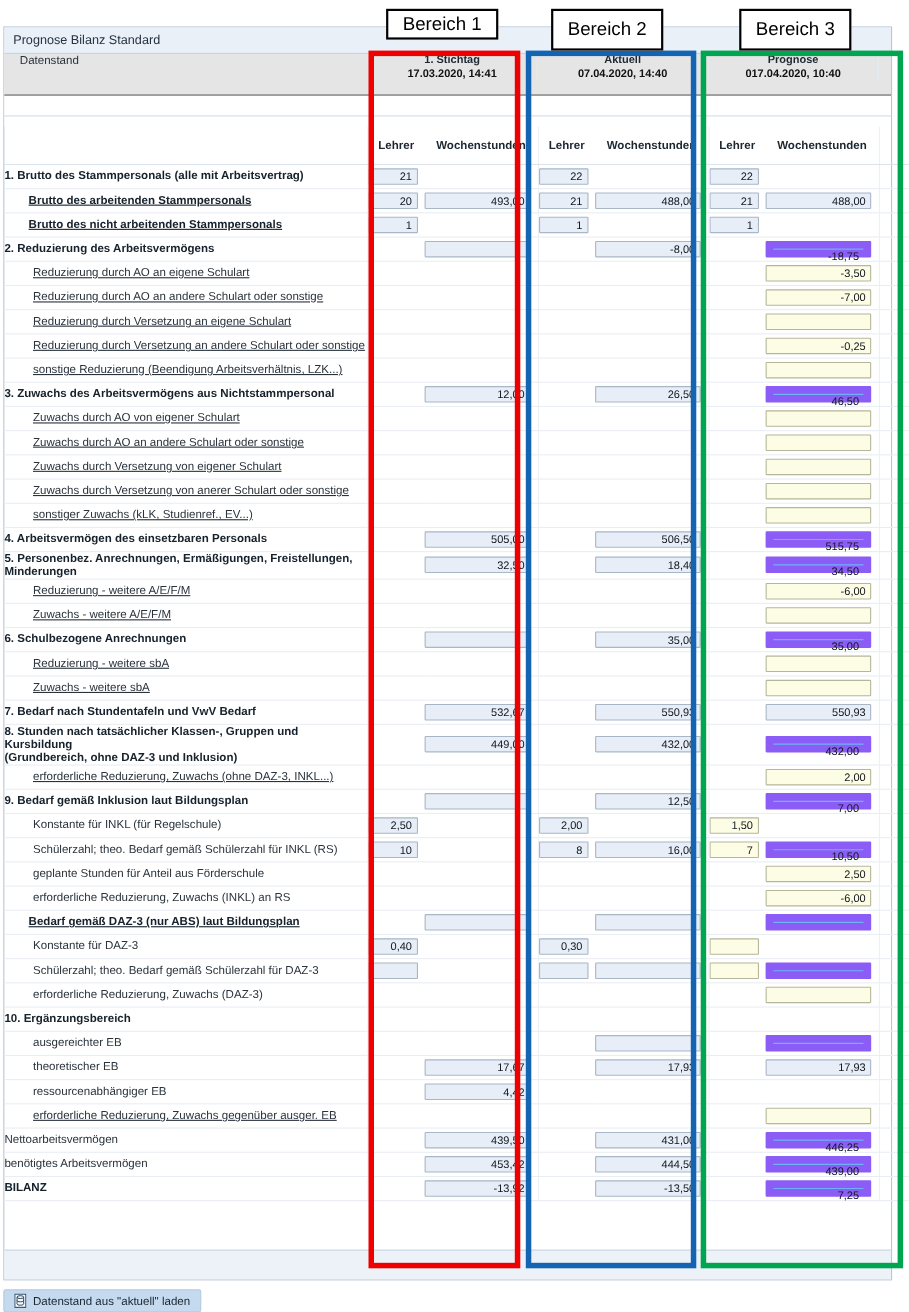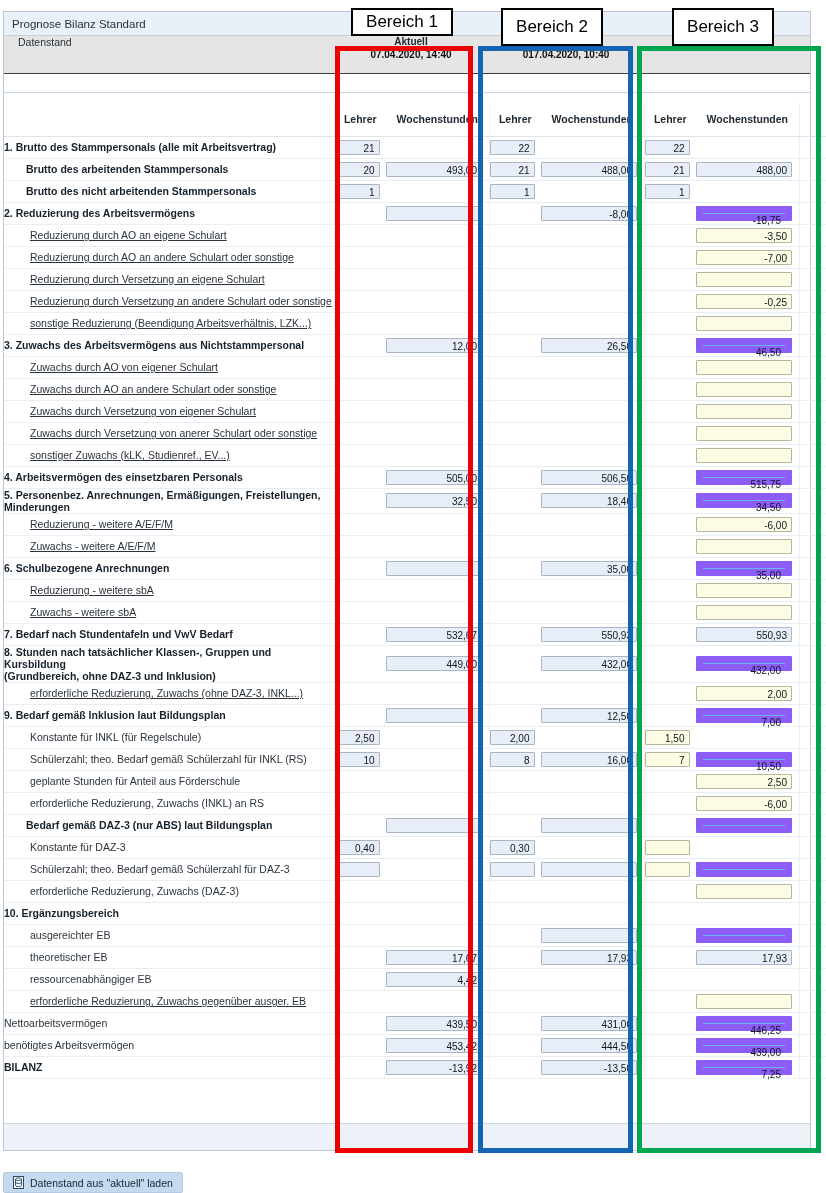--- a/index.html
+++ b/index.html
@@ -8,21 +8,21 @@
     background:#ffffff;
     font-family:"Liberation Sans", sans-serif;
     font-size:11px;
     color:#1a1a1a;
     position:relative;
     overflow:hidden;
   }
   
   #panel{
     position:absolute;
-    left:3px; top:11px; width:808px; height:1140px;
+    left:3px; top:24px; width:808px; height:1140px;
     background:#ffffff;
     border:1px solid #b8c6d8;
     box-sizing:border-box;
   }
   #titlebar{
     height:24px;
     background:#eaf0f8;
     border-bottom:1px solid #c3d0e0;
     display:flex;align-items:center;
     padding-left:8px;
@@ -91,21 +91,21 @@
     height:34px;
     font-weight:bold;
     font-size:10.5px;
     text-align:center;
     color:#1d2730;
     border-bottom:1px solid #dde4ec;
   }
 
   
   .t-main{font-weight:bold;color:#16212b;}
-  .t-sub{font-weight:bold;color:#16212b;padding-left:22px !important;}
+  .t-sub{font-weight:bold;color:#16212b;padding-left:22px !important;text-decoration:underline;}
   .t-ind{padding-left:26px !important;color:#2a333c;text-decoration:underline;}
   .t-ind2{padding-left:26px !important;color:#2a333c;}
   .t-plain{color:#2a333c;}
   .t-two{line-height:1.15;padding-top:2px;padding-bottom:2px;}
 
   
   .box{
     display:block;
     height:15px;
     line-height:15px;
@@ -172,20 +172,24 @@
 <body>
 
 <div id="panel">
 
   <div id="titlebar">
     <span>Prognose Bilanz Standard</span>
   </div>
 
   <div id="datenstand-band">
     <div id="datenstand-label">Datenstand</div>
+    <div class="ds-cell">
+      <div class="ds-name">1. Stichtag</div>
+      <div class="ds-date">17.03.2020, 14:41</div>
+    </div>
     <div class="ds-cell">
       <div class="ds-name">Aktuell</div>
       <div class="ds-date">07.04.2020, 14:40</div>
     </div>
     <div class="ds-cell">
       <div class="ds-name">Prognose</div>
       <div class="ds-date">017.04.2020, 10:40</div>
     </div>
     <div id="ds-spacer"></div>
   </div>

